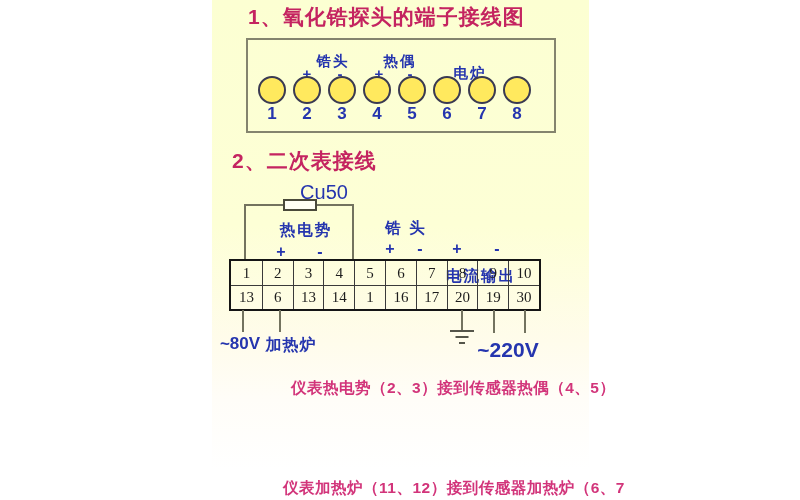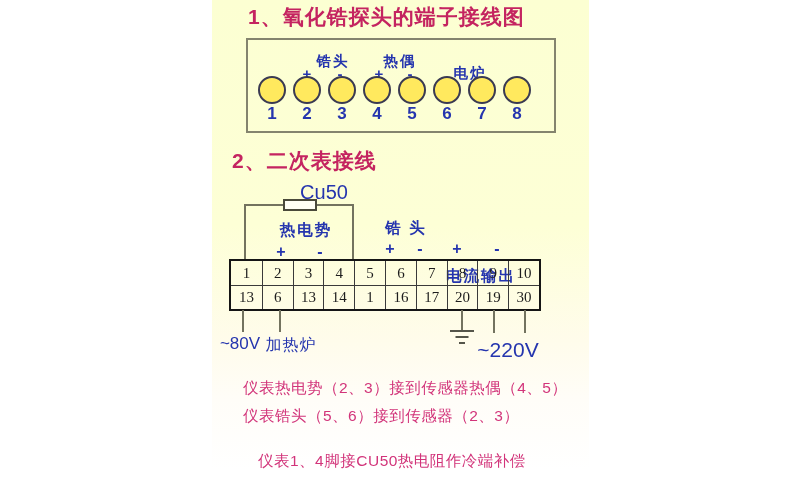--- a/index.html
+++ b/index.html
@@ -44,23 +44,23 @@
     background:transparent;
   }
   .tcell{
     display:flex;align-items:center;justify-content:center;
     font-family:"Liberation Serif",serif;font-size:15px;color:#1d1d1d;
     border-left:1px solid #3a3a3a;box-sizing:border-box;
   }
   .tcell:nth-child(10n+1){border-left:none;}
   .tcell:nth-child(n+11){border-top:1px solid #3a3a3a;}
   .gbar{background:#55554a;height:2px;transform:translateX(-50%);}
-  .vlabel{font-weight:normal;white-space:nowrap;}
+  .vlabel{font-weight:bold;white-space:nowrap;}
   .note{
-    font-size:15.5px;font-weight:normal;color:#d2347a;white-space:nowrap;letter-spacing:0.5px;
+    font-size:15.5px;font-weight:bold;color:#d2347a;white-space:nowrap;letter-spacing:0.5px;margin-left:48px;
   }
 </style>
 </head>
 <body>
 
 <div id="stage">
   <div id="band" class="abs"></div>
 
   <div class="abs title" style="left:232px;top:3px;margin-left:16px;">1、氧化锆探头的端子接线图</div>
 
@@ -150,15 +150,14 @@
     <div class="abs gbar" style="left:462px;top:330px;width:24px;"></div>
     <div class="abs gbar" style="left:462px;top:336px;width:13px;"></div>
     <div class="abs gbar" style="left:462px;top:342px;width:6px;"></div>
   </div>
 
   <div class="abs vlabel blue cx" style="left:240px;top:334px;font-size:17px;">~80V</div>
   <div class="abs vlabel blue cx" style="left:291px;top:335px;font-size:16px;letter-spacing:1px;">加热炉</div>
   <div class="abs vlabel blue cx" style="left:508px;top:338px;font-size:21px;">~220V</div>
 
   <div class="abs note" style="left:243px;top:378px;">仪表热电势（2、3）接到传感器热偶（4、5）</div>
-  <div class="abs note" style="left:243px;top:406px;">仪表锆头（5、6）接到传感器（2、3）</div>
-  <div class="abs note" style="left:258px;top:451px;">仪表1、4脚接CU50热电阻作冷端补偿</div>
+  <div class="abs note" style="left:235px;top:478px;">仪表加热炉（11、12）接到传感器加热炉（6、7</div>
 </div>
 
 </body></html>

